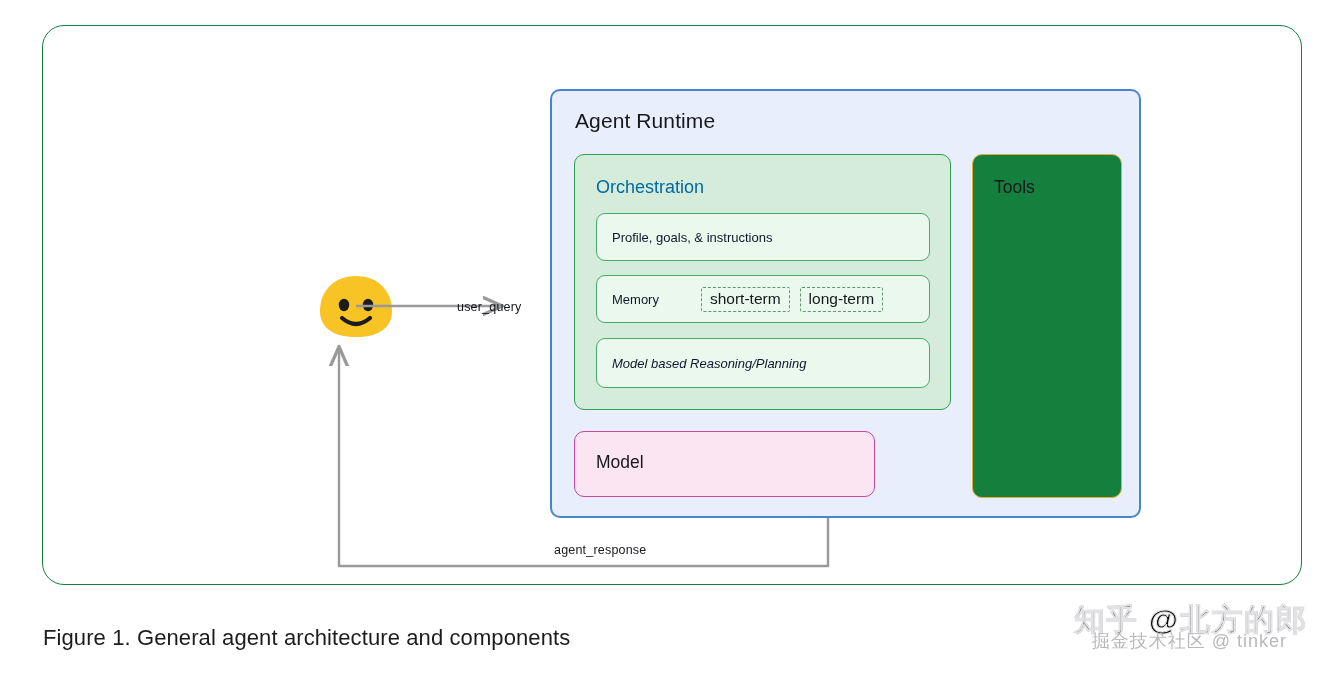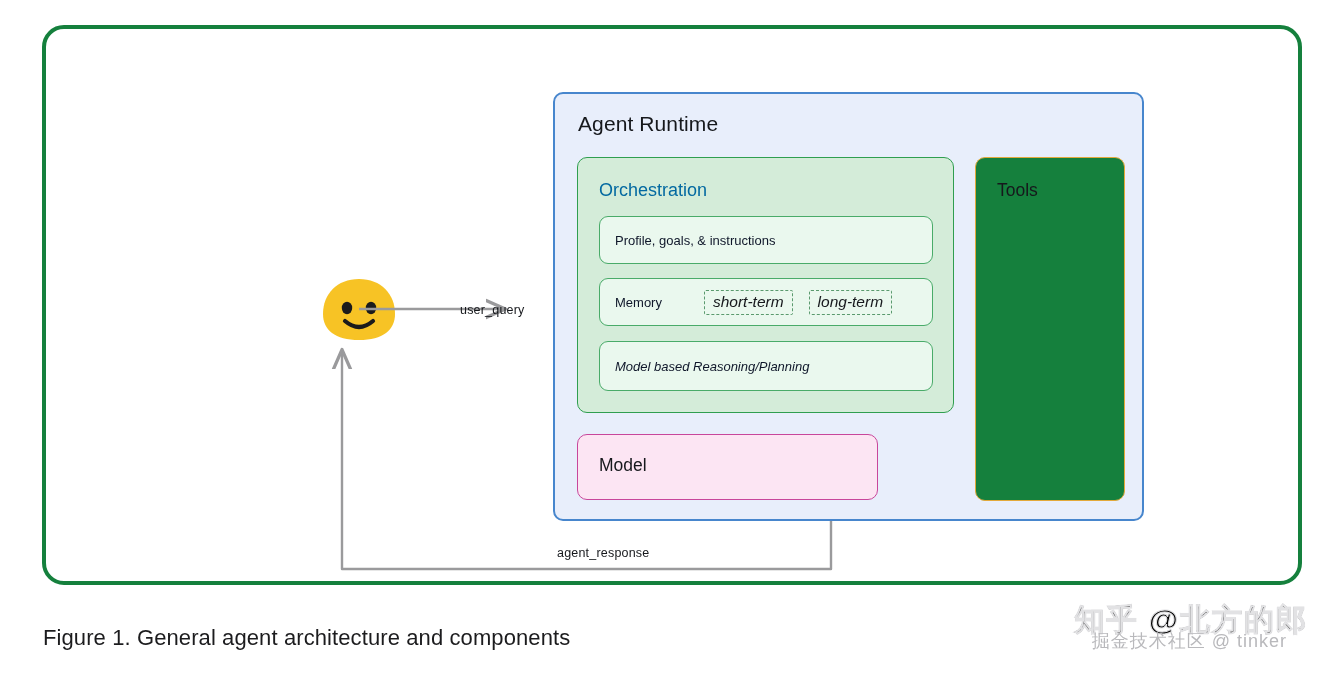--- a/index.html
+++ b/index.html
@@ -20,21 +20,21 @@
     overflow: hidden;
   }
 
   
   .figure-card {
     position: absolute;
     left: 42px;
     top: 25px;
     width: 1260px;
     height: 560px;
-    border: 4px solid #15803d;
+    border: 1px solid #15803d;
     border-radius: 22px;
     background: #ffffff;
     box-sizing: border-box;
   }
 
   
   .agent-runtime {
     position: absolute;
     left: 507px;
     top: 63px;
@@ -91,23 +91,22 @@
 
   .orch-row-label {
     font-size: 13px;
     color: #0f172a;
     padding-left: 15px;
     white-space: nowrap;
   }
 
   .memory-chips {
     display: flex;
-    gap: 16px;
+    gap: 10px;
     margin-left: 42px;
-    font-style: italic;
   }
   .memory-chip {
     border: 1.4px dashed #5a9a6e;
     border-radius: 2px;
     padding: 2px 8px 3px 8px;
     font-size: 15.5px;
     color: #16181c;
     white-space: nowrap;
     background: transparent;
   }

